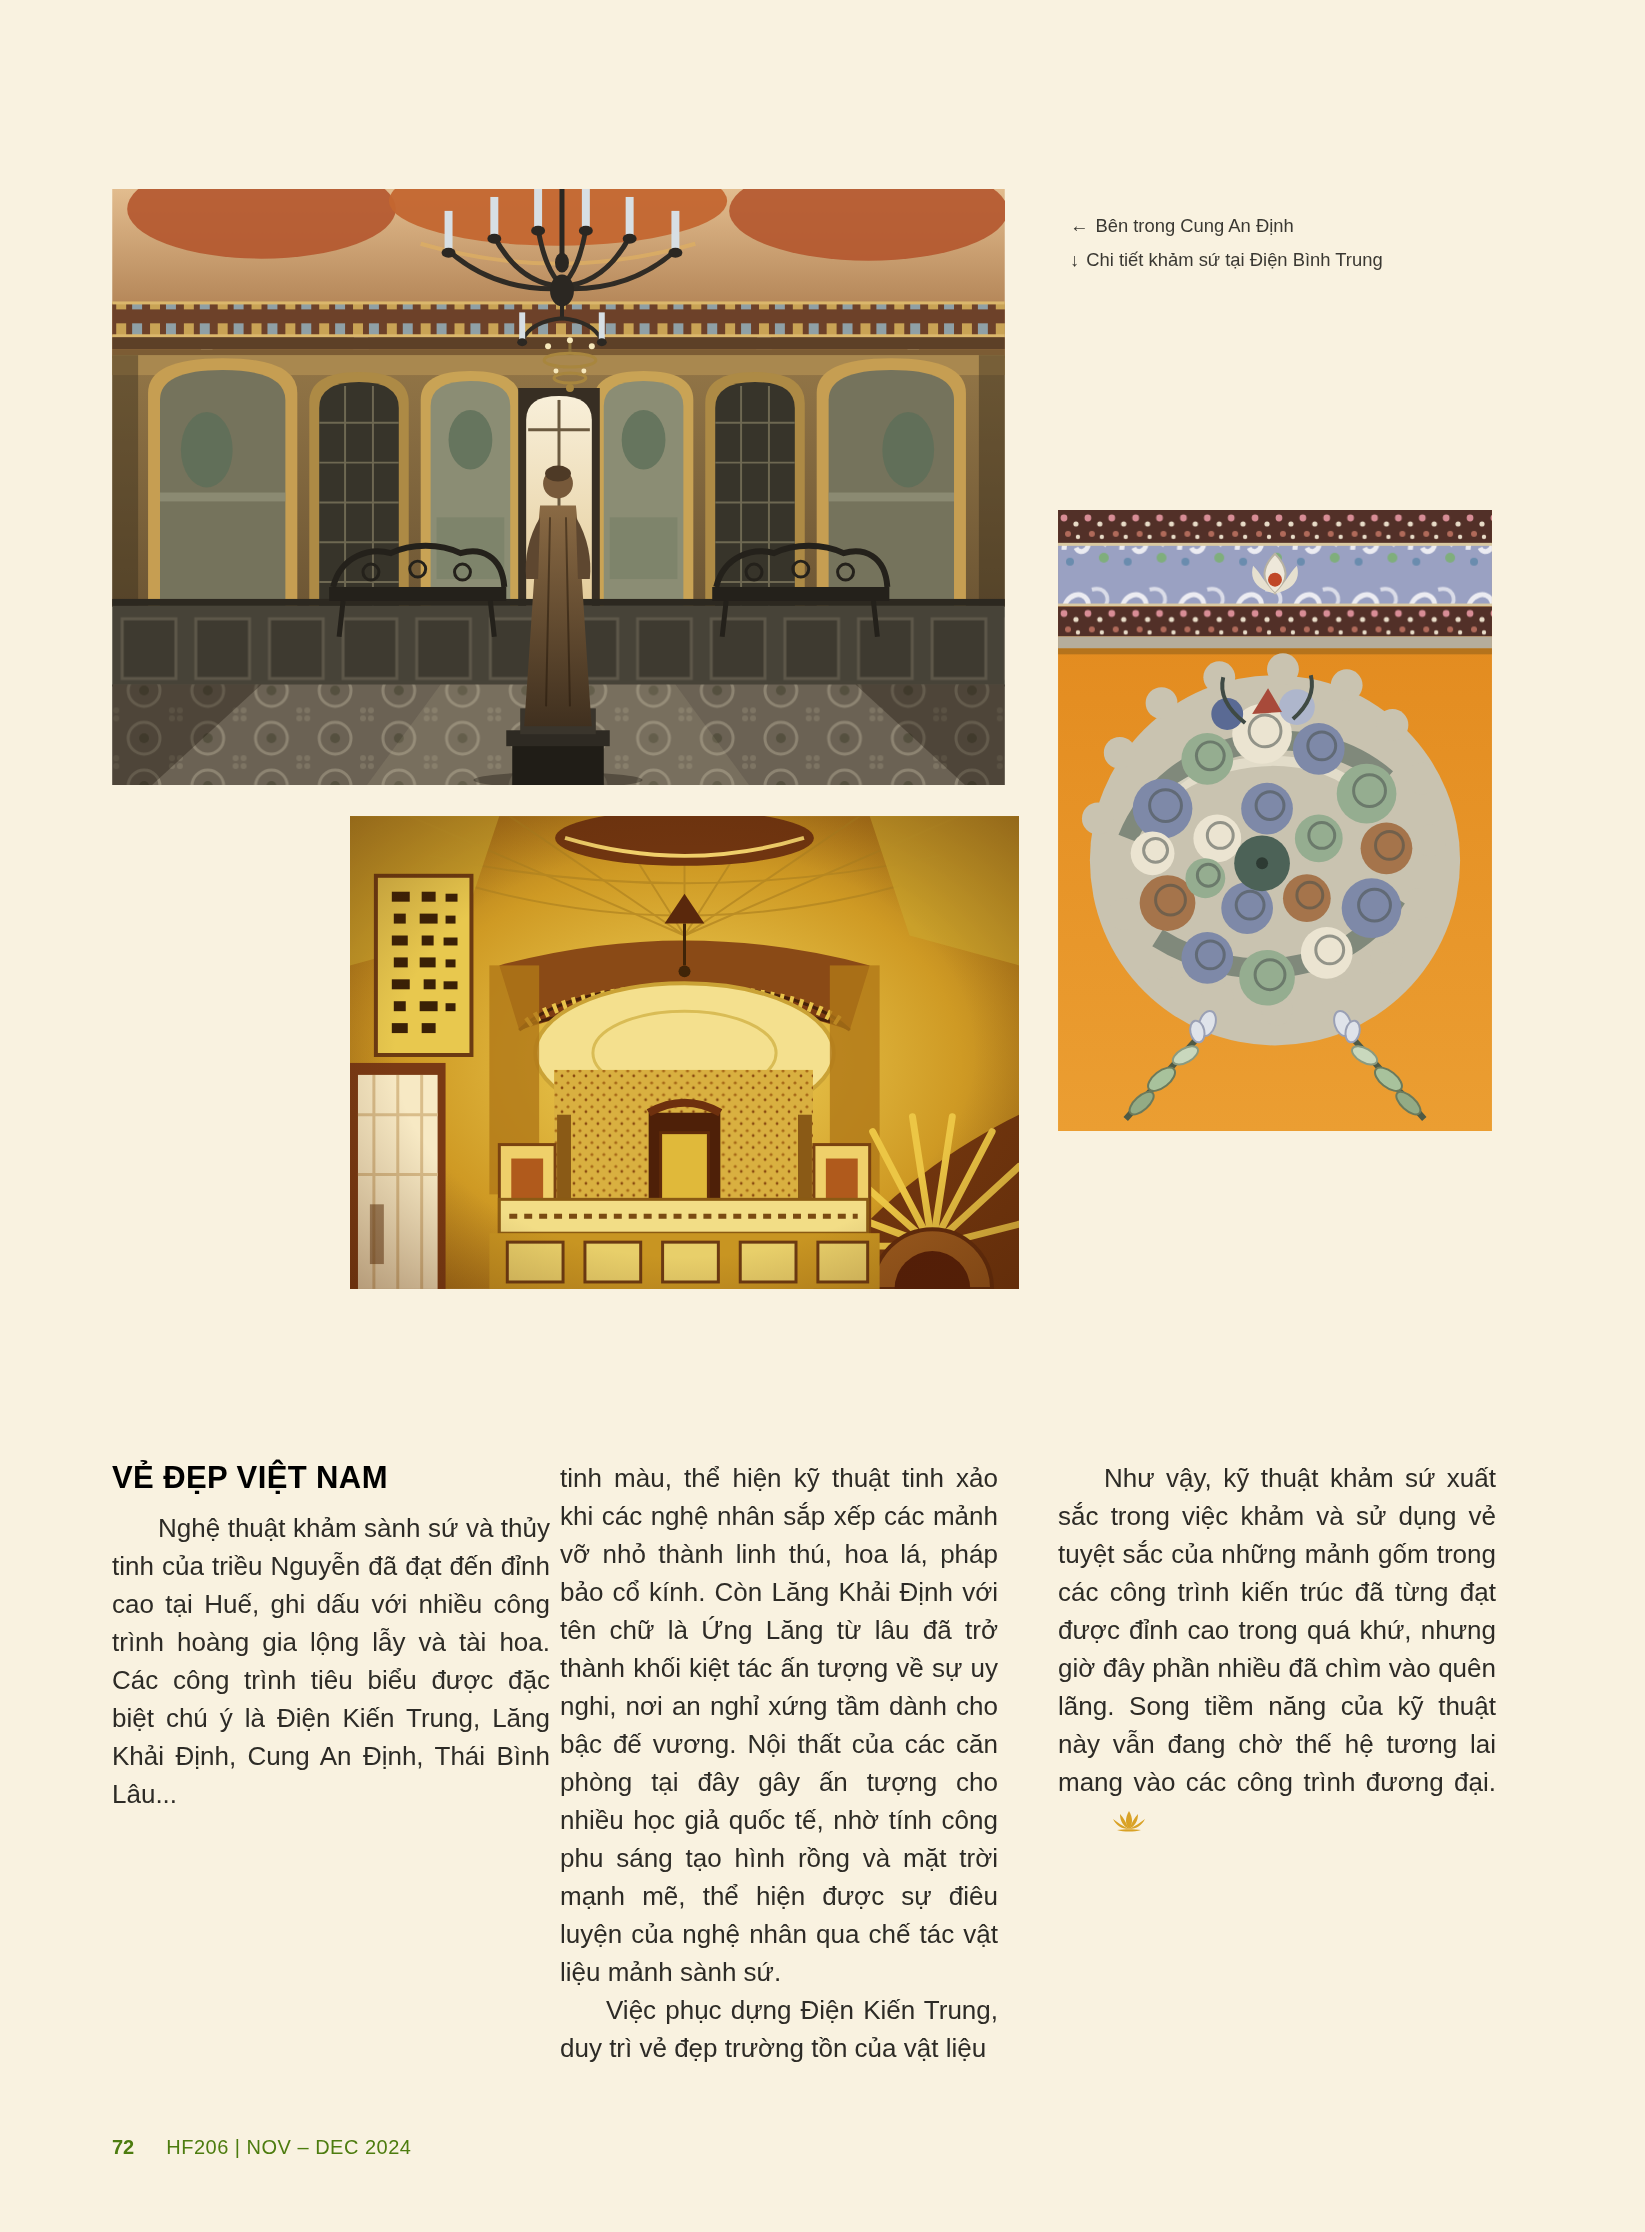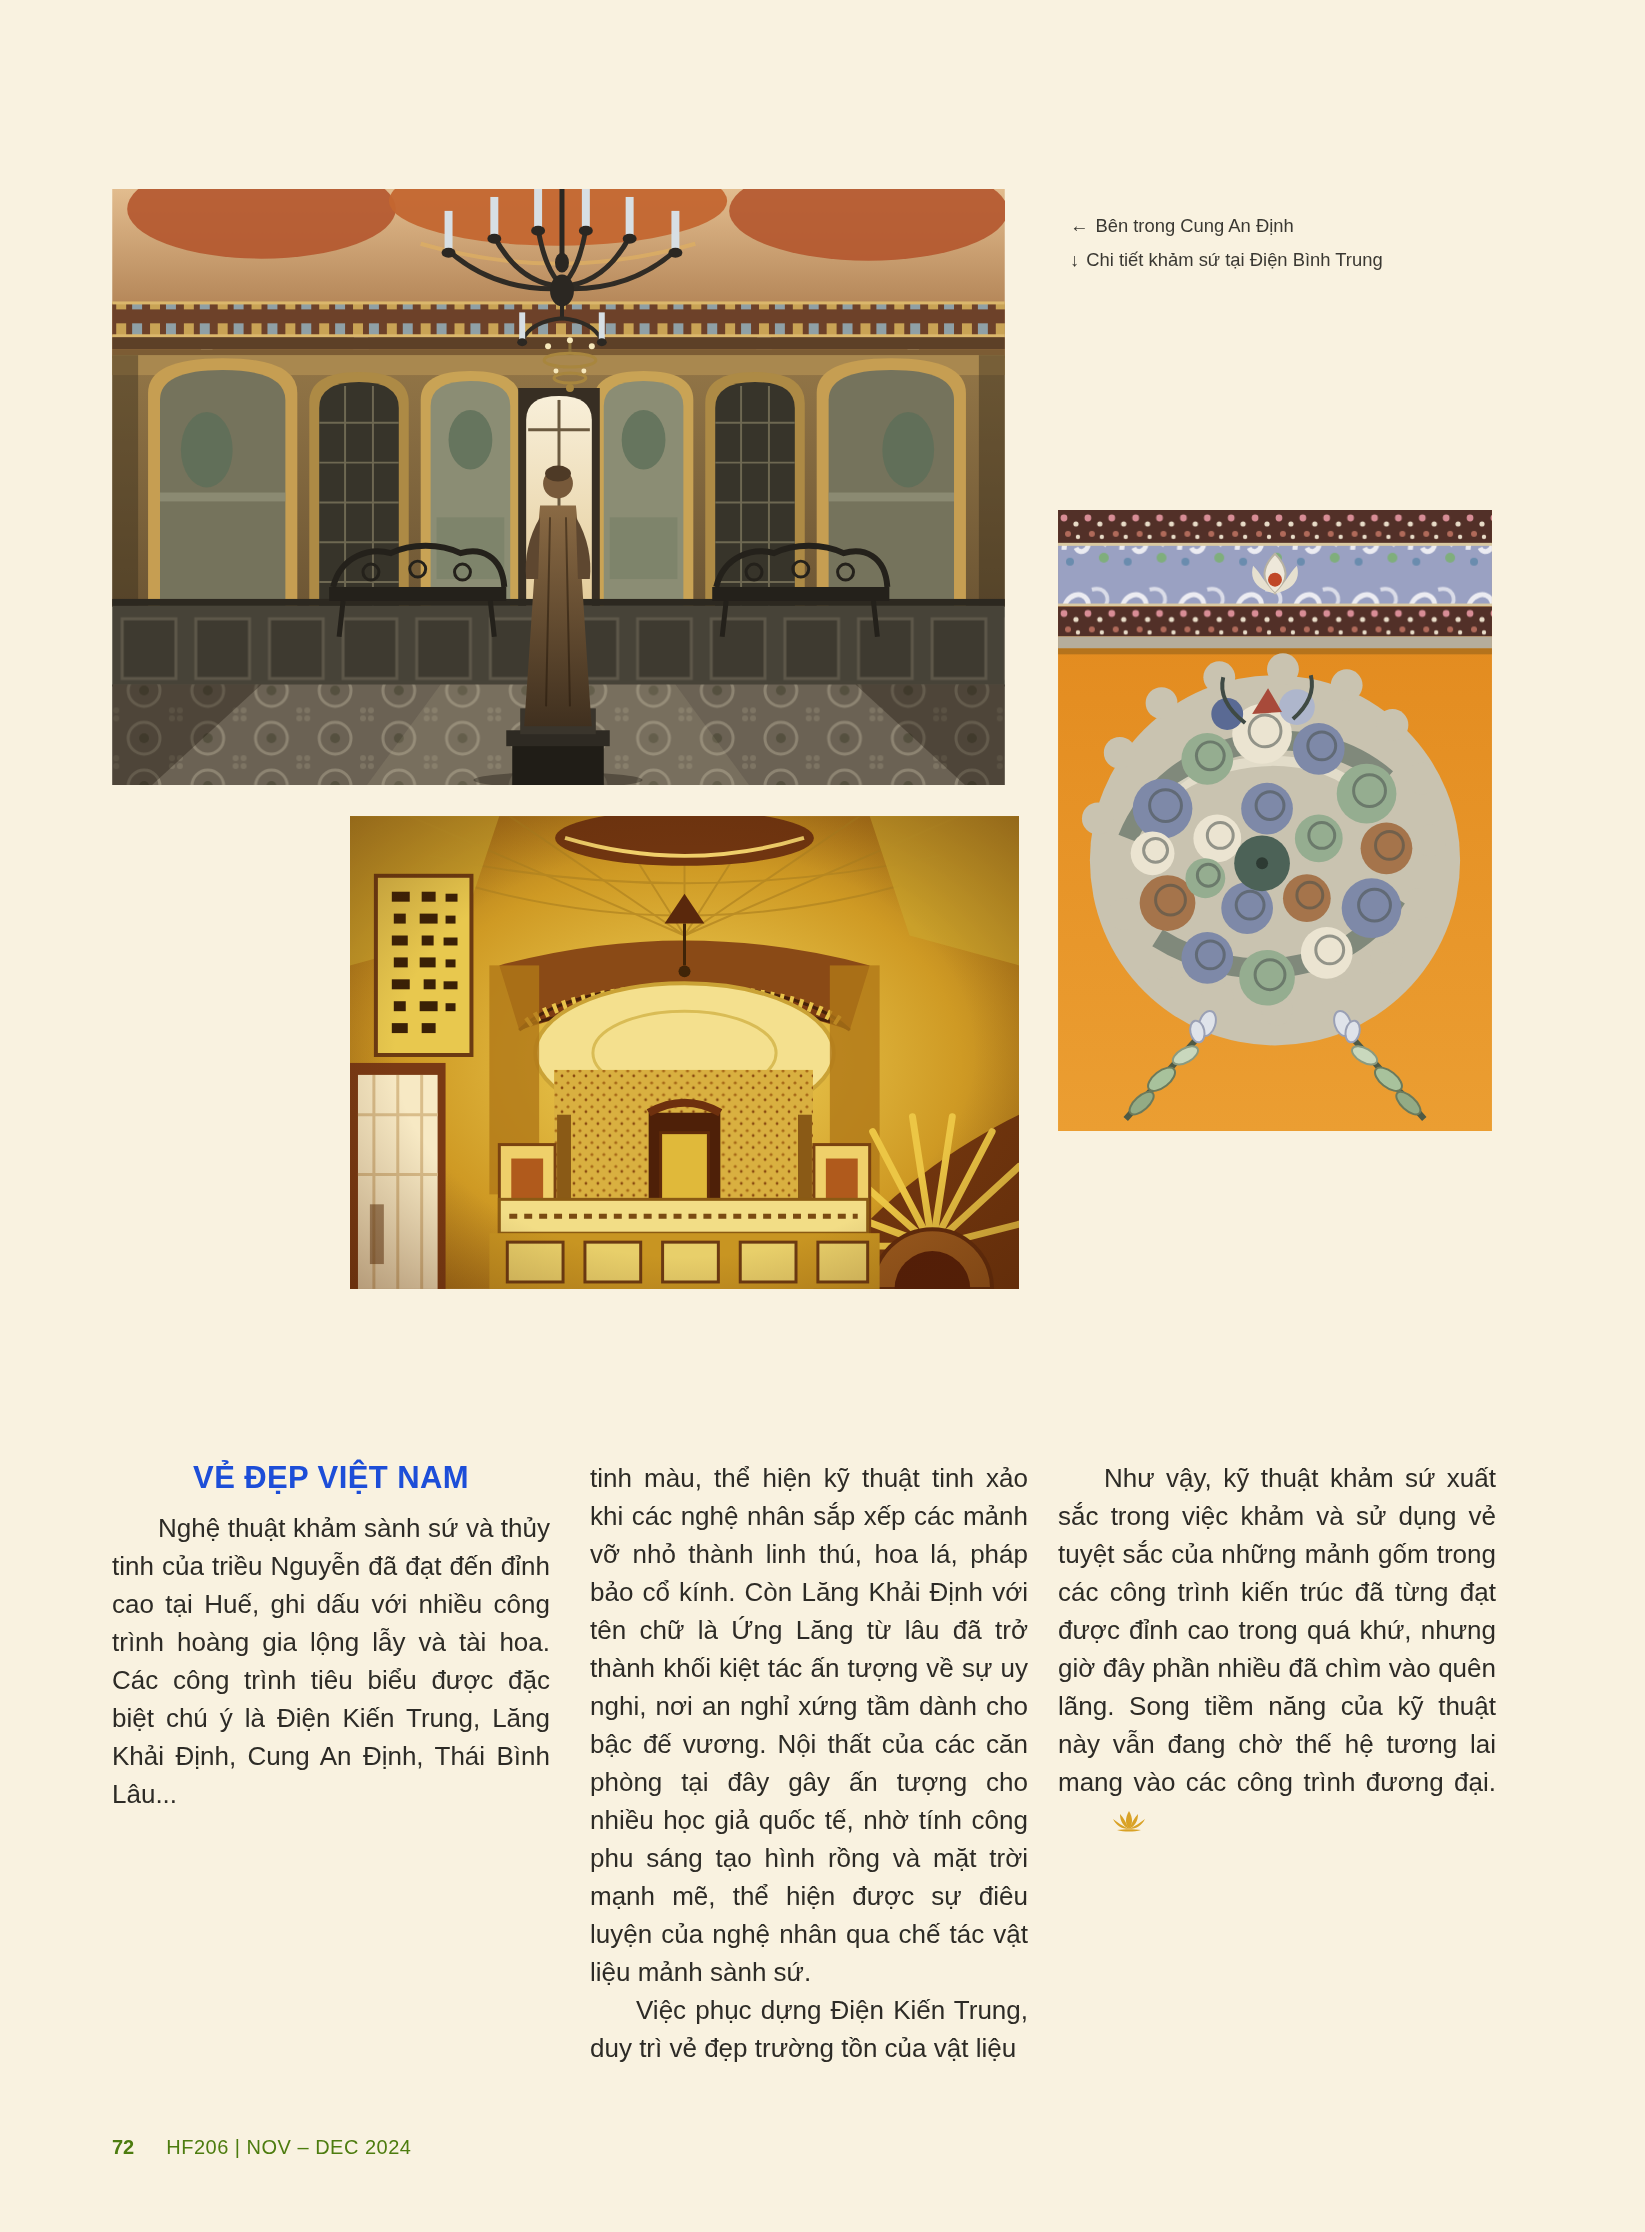--- a/index.html
+++ b/index.html
@@ -11,22 +11,22 @@
   #photo-gold{left:350px;top:816px;width:669px;height:473px;}
   #photo-mosaic{left:1058px;top:510px;width:434px;height:621px;}
 
   .captions{position:absolute;left:1058px;top:203px;width:450px;
             font-size:18.4px;line-height:22.4px;color:#3a3832;}
   .caption-item{margin:12px;}
   .cap-arrow{margin-right:7px;}
 
   .article-col{position:absolute;top:1459px;width:438px;color:#2d2b26;
                font-size:26px;line-height:38px;text-align:justify;}
-  #col1{left:112px;} #col2{left:590px;} #col3{left:1058px;}
-  .article-heading{margin:0 0 12px 0;text-align:center;color:#1d4ed8;
+  #col1{left:112px;} #col2{left:560px;} #col3{left:1058px;}
+  .article-heading{margin:0 0 12px 0;color:#000000;
                    font-size:31px;font-weight:700;letter-spacing:0.4px;line-height:38px;}
   .body-p{margin:0;}
   .indent{text-indent:46px;}
   .lotus{display:inline-block;vertical-align:-3px;margin-left:8px;}
 
   .footer{position:absolute;left:112px;top:2136px;display:flex;gap:32px;
           font-size:20px;color:#4d7c0f;align-items:baseline;}
   .pagenum{font-weight:700;}
   .issue{letter-spacing:0.5px;}
 </style>

